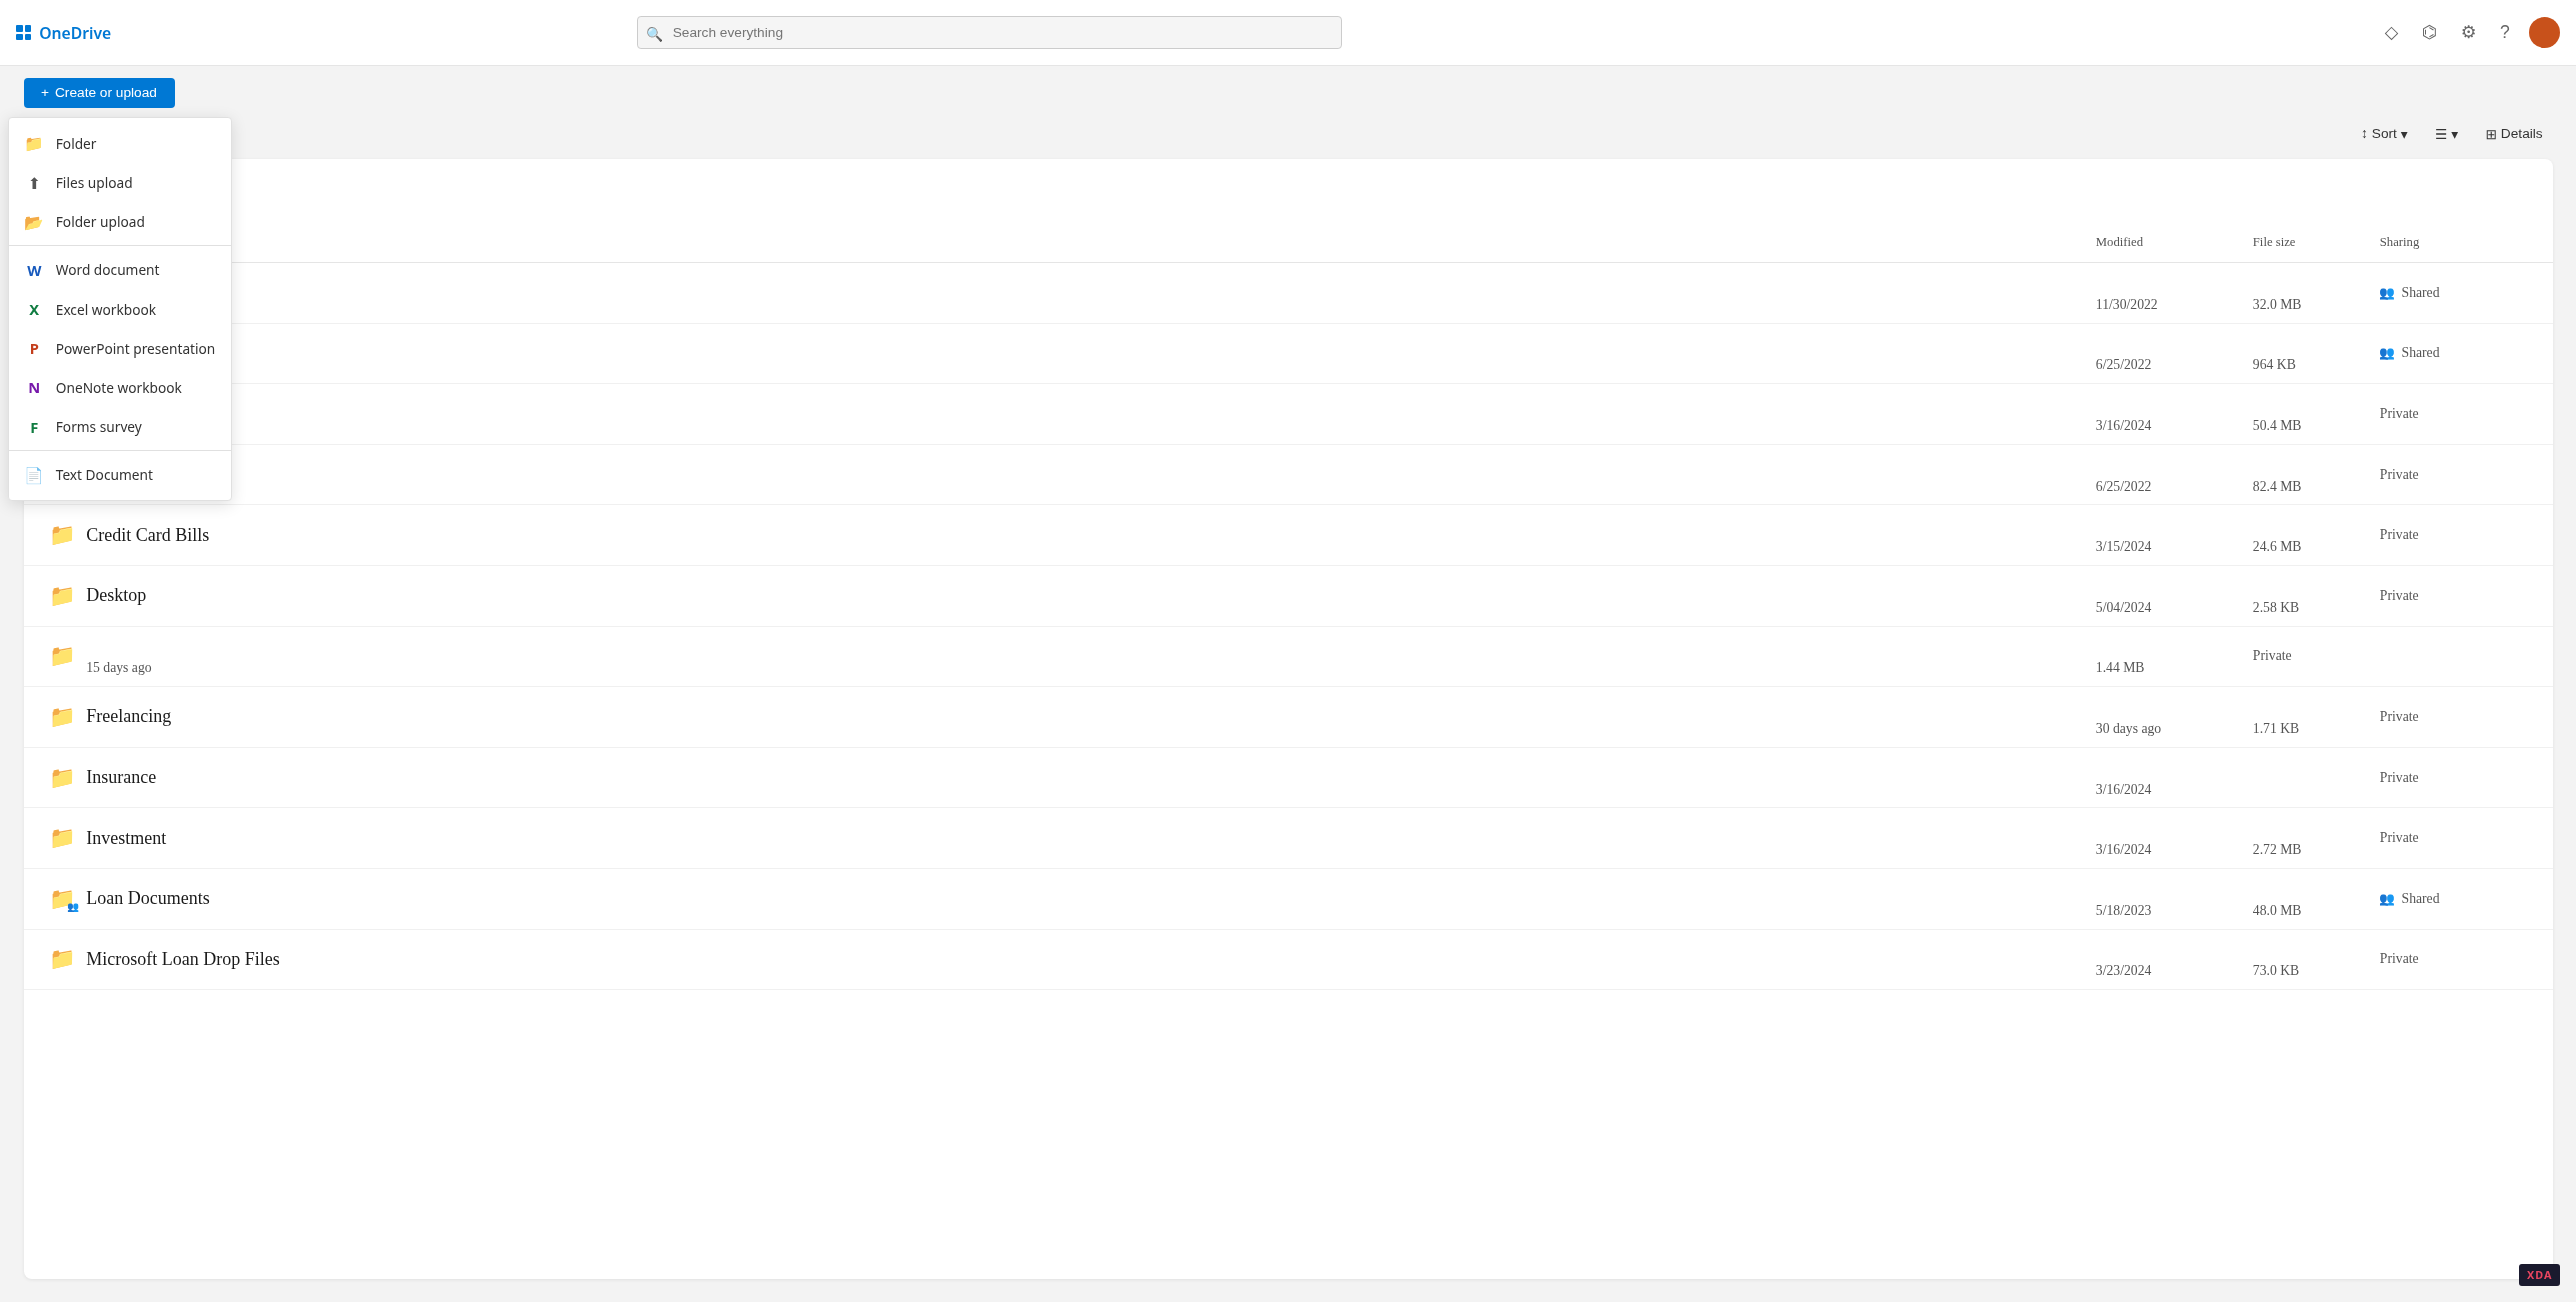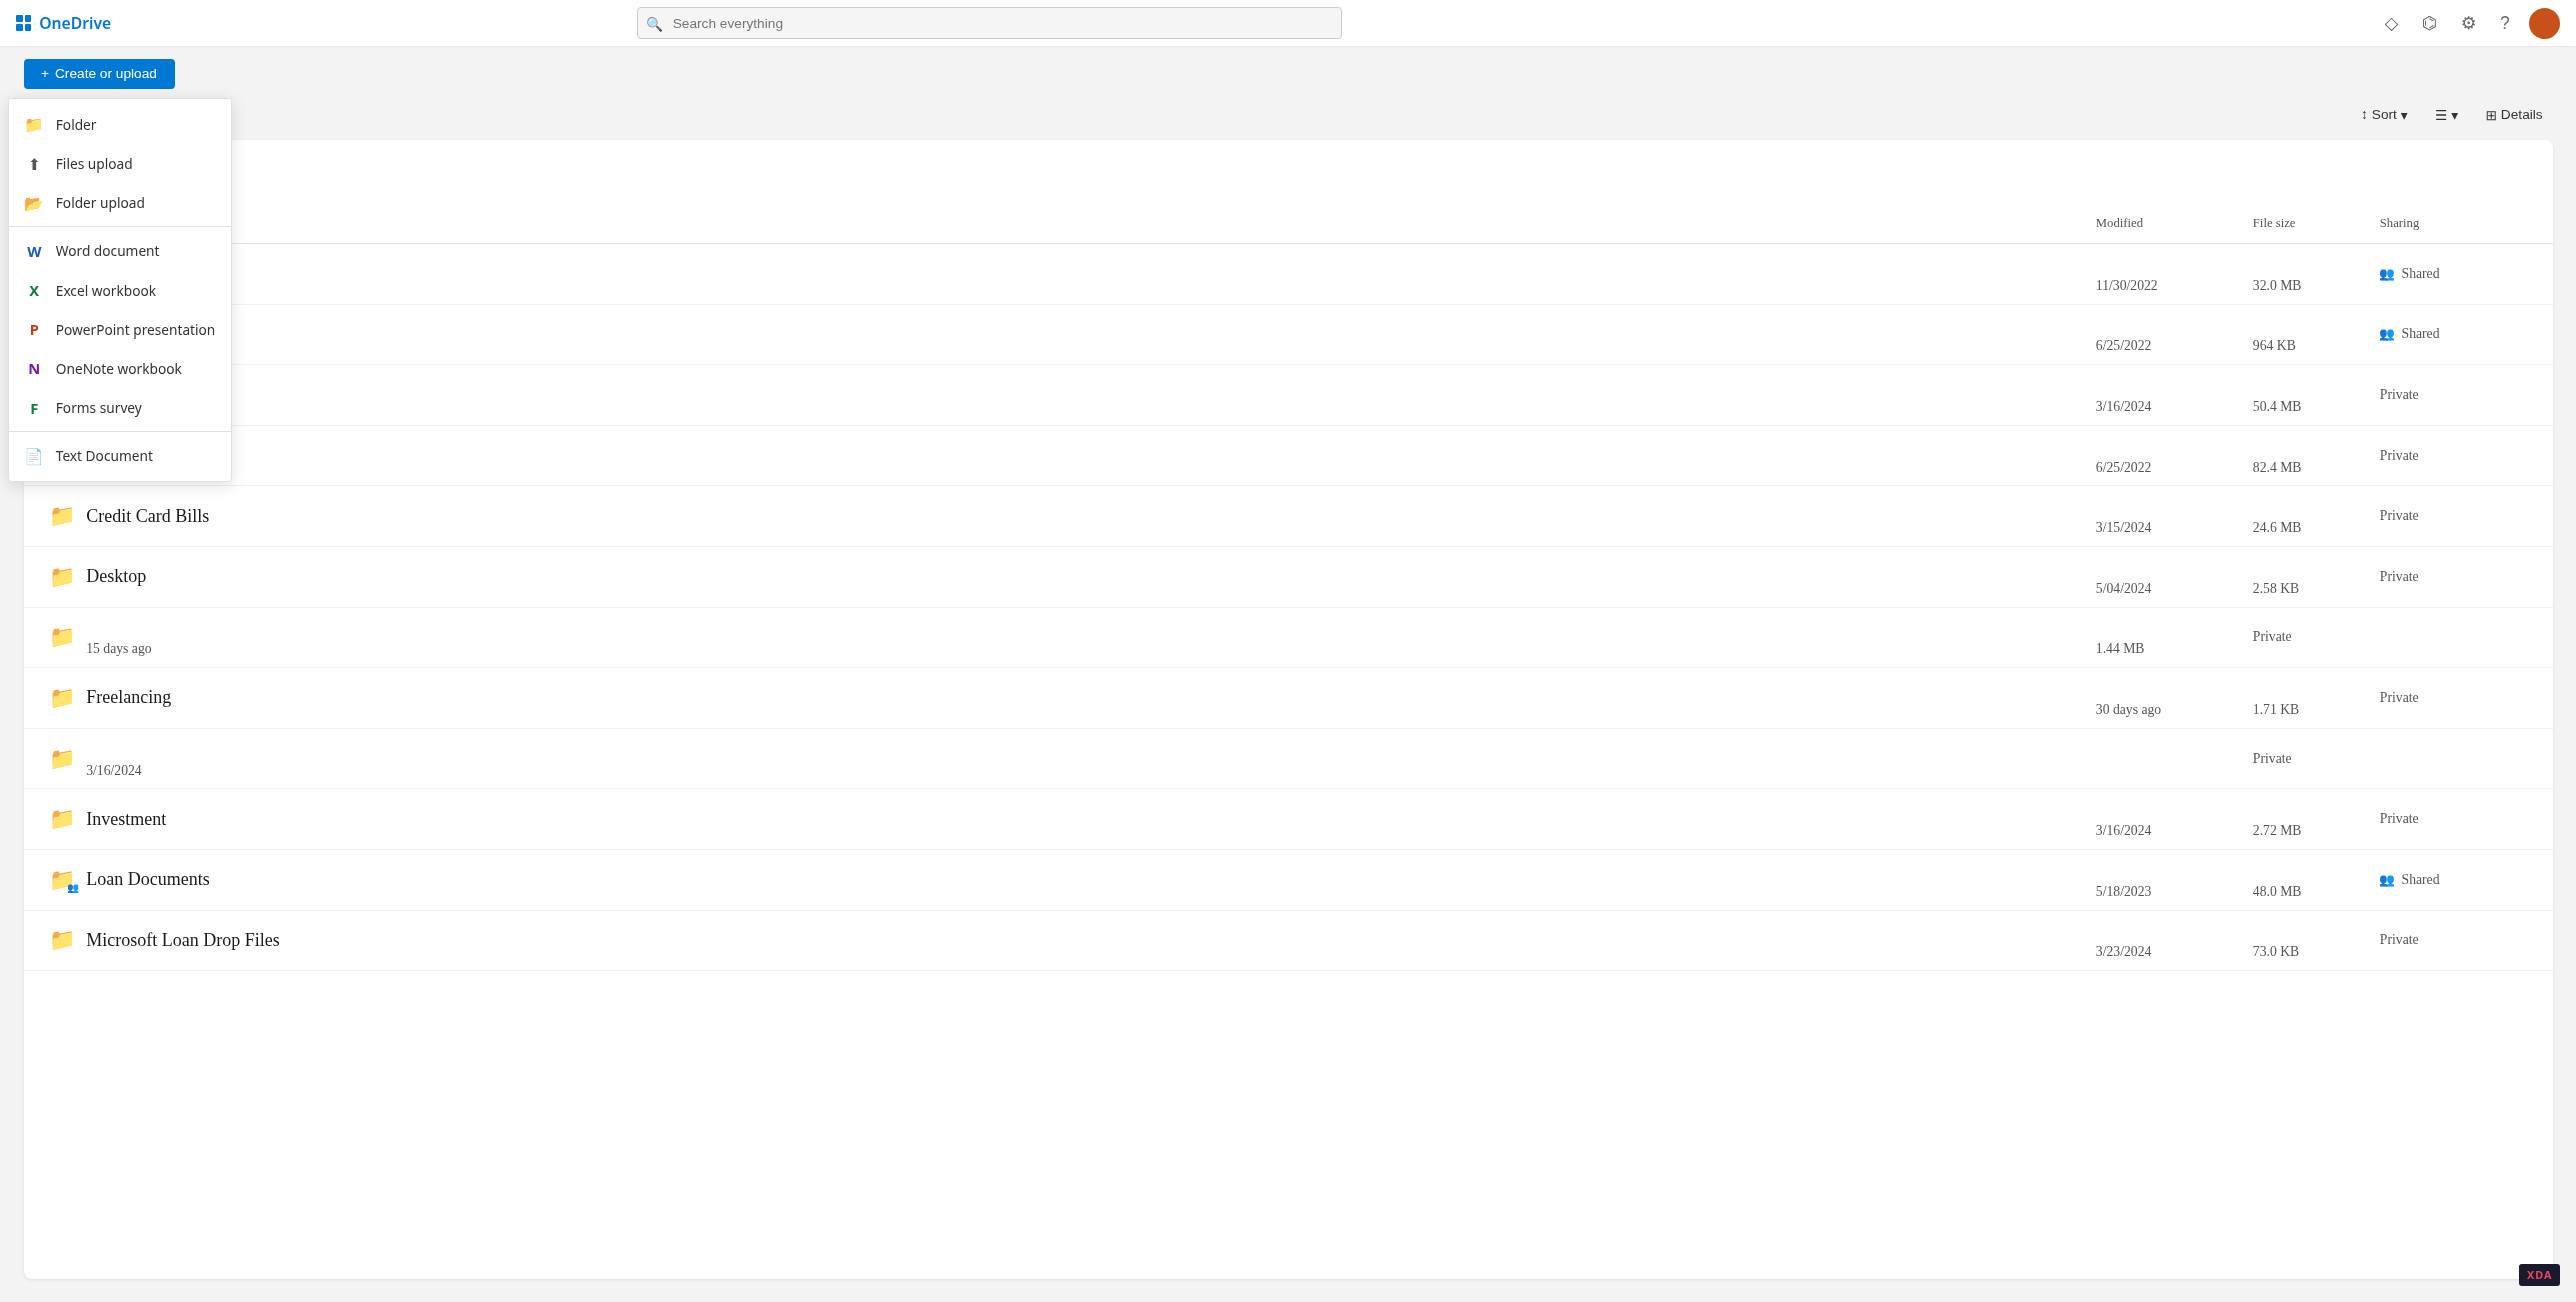--- a/index.html
+++ b/index.html
@@ -8,21 +8,21 @@
       background: #f3f3f3;
       height: 100vh;
       overflow: hidden;
       display: flex;
       flex-direction: column;
     }
 
     
     .header {
       background: #fff;
-      height: 47px;
+      height: 66px;
       display: flex;
       align-items: center;
       padding: 0 15.7px;
       gap: 11.7px;
       border-bottom: 1px solid #e5e5e5;
       position: relative;
       z-index: 100;
     }
     .header-logo {
       display: flex;
@@ -480,20 +480,21 @@
     <div class="modified-col">30 days ago</div>
     <div class="size-col">1.71 KB</div>
     <div class="sharing-col">
                 <span>Private</span>
               </div>
   </div>
             <div class="file-row">
     <div class="file-icon-cell">
       <span style="font-size:21.5px;color:#f0c419;">📁</span>
     </div>
+    <div class="file-name">Insurance</div>
     <div class="modified-col">3/16/2024</div>
     <div class="size-col"></div>
     <div class="sharing-col">
                 <span>Private</span>
               </div>
   </div>
             <div class="file-row">
     <div class="file-icon-cell">
       <span style="font-size:21.5px;color:#f0c419;">📁</span>
     </div>

